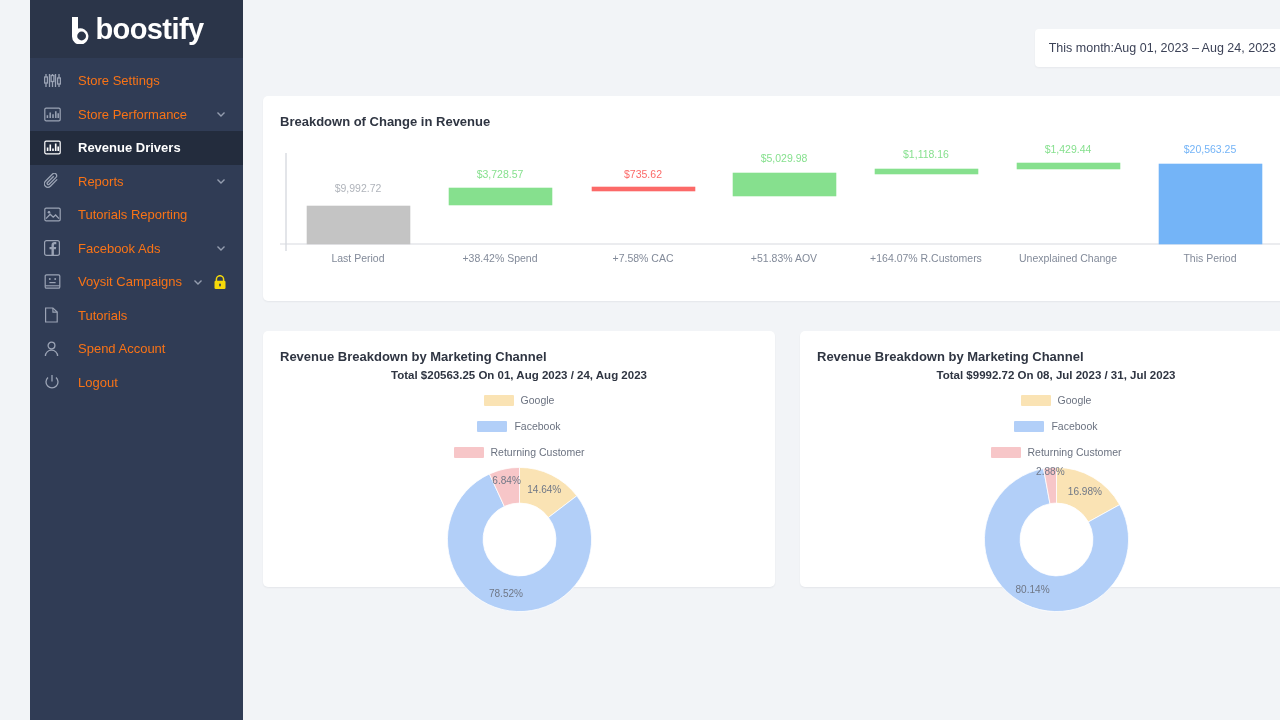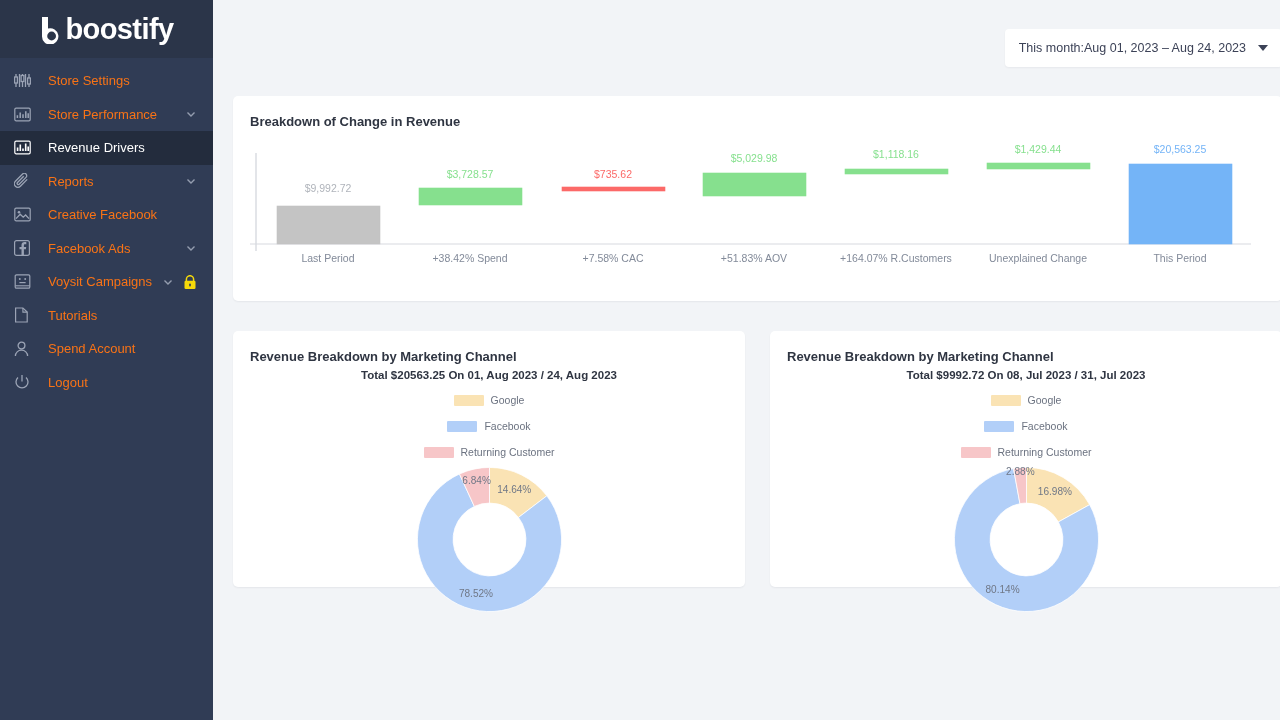--- a/index.html
+++ b/index.html
@@ -2,21 +2,21 @@
 <html><head>
 <meta charset="utf-8">
 <style>
   * { box-sizing: border-box; margin: 0; padding: 0; }
   html, body {
     width: 1280px; height: 720px;
     font-family: "Liberation Sans", sans-serif;
     background: #f2f4f7;
     overflow: hidden;
   }
-  .app { display: flex; width: 1280px; height: 720px; }
+  .app { display: flex; width: 1280px; height: 720px; padding-left: 30px; }
 
   
   .sidebar {
     width: 213px; height: 720px;
     background: #303c55;
     flex: 0 0 213px;
     position: relative;
   }
   .brand {
     height: 58px;
@@ -46,21 +46,21 @@
   }
   .nav-item .ico {
     width: 22px; height: 20px; flex: 0 0 22px;
     display: flex; align-items: center; justify-content: flex-start;
     opacity: .85;
   }
   .nav-item .lbl { margin-left: 12px; white-space: nowrap; flex: 1 1 auto; }
   .nav-item.active {
     background: #232c3d;
     color: #ffffff;
-    font-weight: normal;
+    font-weight: bold;
   }
   .nav-item.active .ico { opacity: 1; }
   .chev { width: 12px; height: 12px; flex: 0 0 12px; opacity: .8; }
   .lock { width: 14px; height: 14px; margin-left: 9px; flex: 0 0 14px; }
 
   
   .main {
     flex: 1 1 auto; height: 720px;
     background: #f2f4f7;
     position: relative;
@@ -191,21 +191,21 @@
       </div>
 
       <div class="nav-item">
         <span class="ico">
           <svg width="17" height="15" viewBox="0 0 17 15" fill="none" stroke="#aeb6c6" stroke-width="1.2">
             <rect x="0.8" y="1.2" width="15.4" height="12.6" rx="1.3"></rect>
             <circle cx="5" cy="5.2" r="1.3" fill="#aeb6c6" stroke="none"></circle>
             <path d="M2 11.6 L6.2 7.2 L9.2 10.2 L11.6 8 L15 11.6" stroke-width="1.3"></path>
           </svg>
         </span>
-        <span class="lbl">Creative Facebook</span>
+        <span class="lbl">Tutorials Reporting</span>
       </div>
 
       <div class="nav-item">
         <span class="ico">
           <svg width="16" height="16" viewBox="0 0 16 16">
             <rect x="0.6" y="0.6" width="14.8" height="14.8" rx="2" fill="none" stroke="#aeb6c6" stroke-width="1.2"></rect>
             <path d="M9.9 15.4V9.3h2l.3-2.4H9.9V5.4c0-.7.2-1.1 1.2-1.1h1.2V2.1c-.2 0-.9-.1-1.8-.1-1.8 0-3 1.1-3 3.1v1.8H5.5v2.4h2v6.1z" fill="#aeb6c6"></path>
           </svg>
         </span>
         <span class="lbl">Facebook Ads</span>

